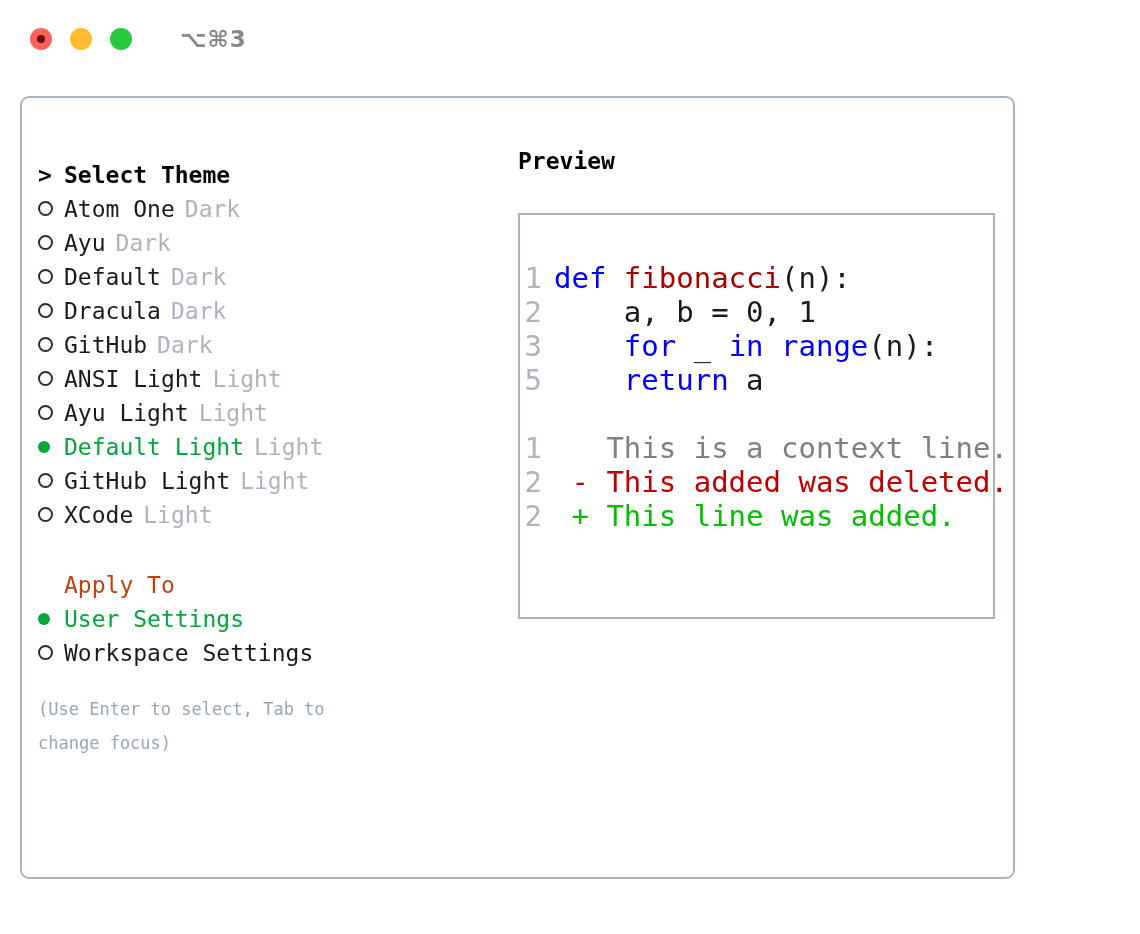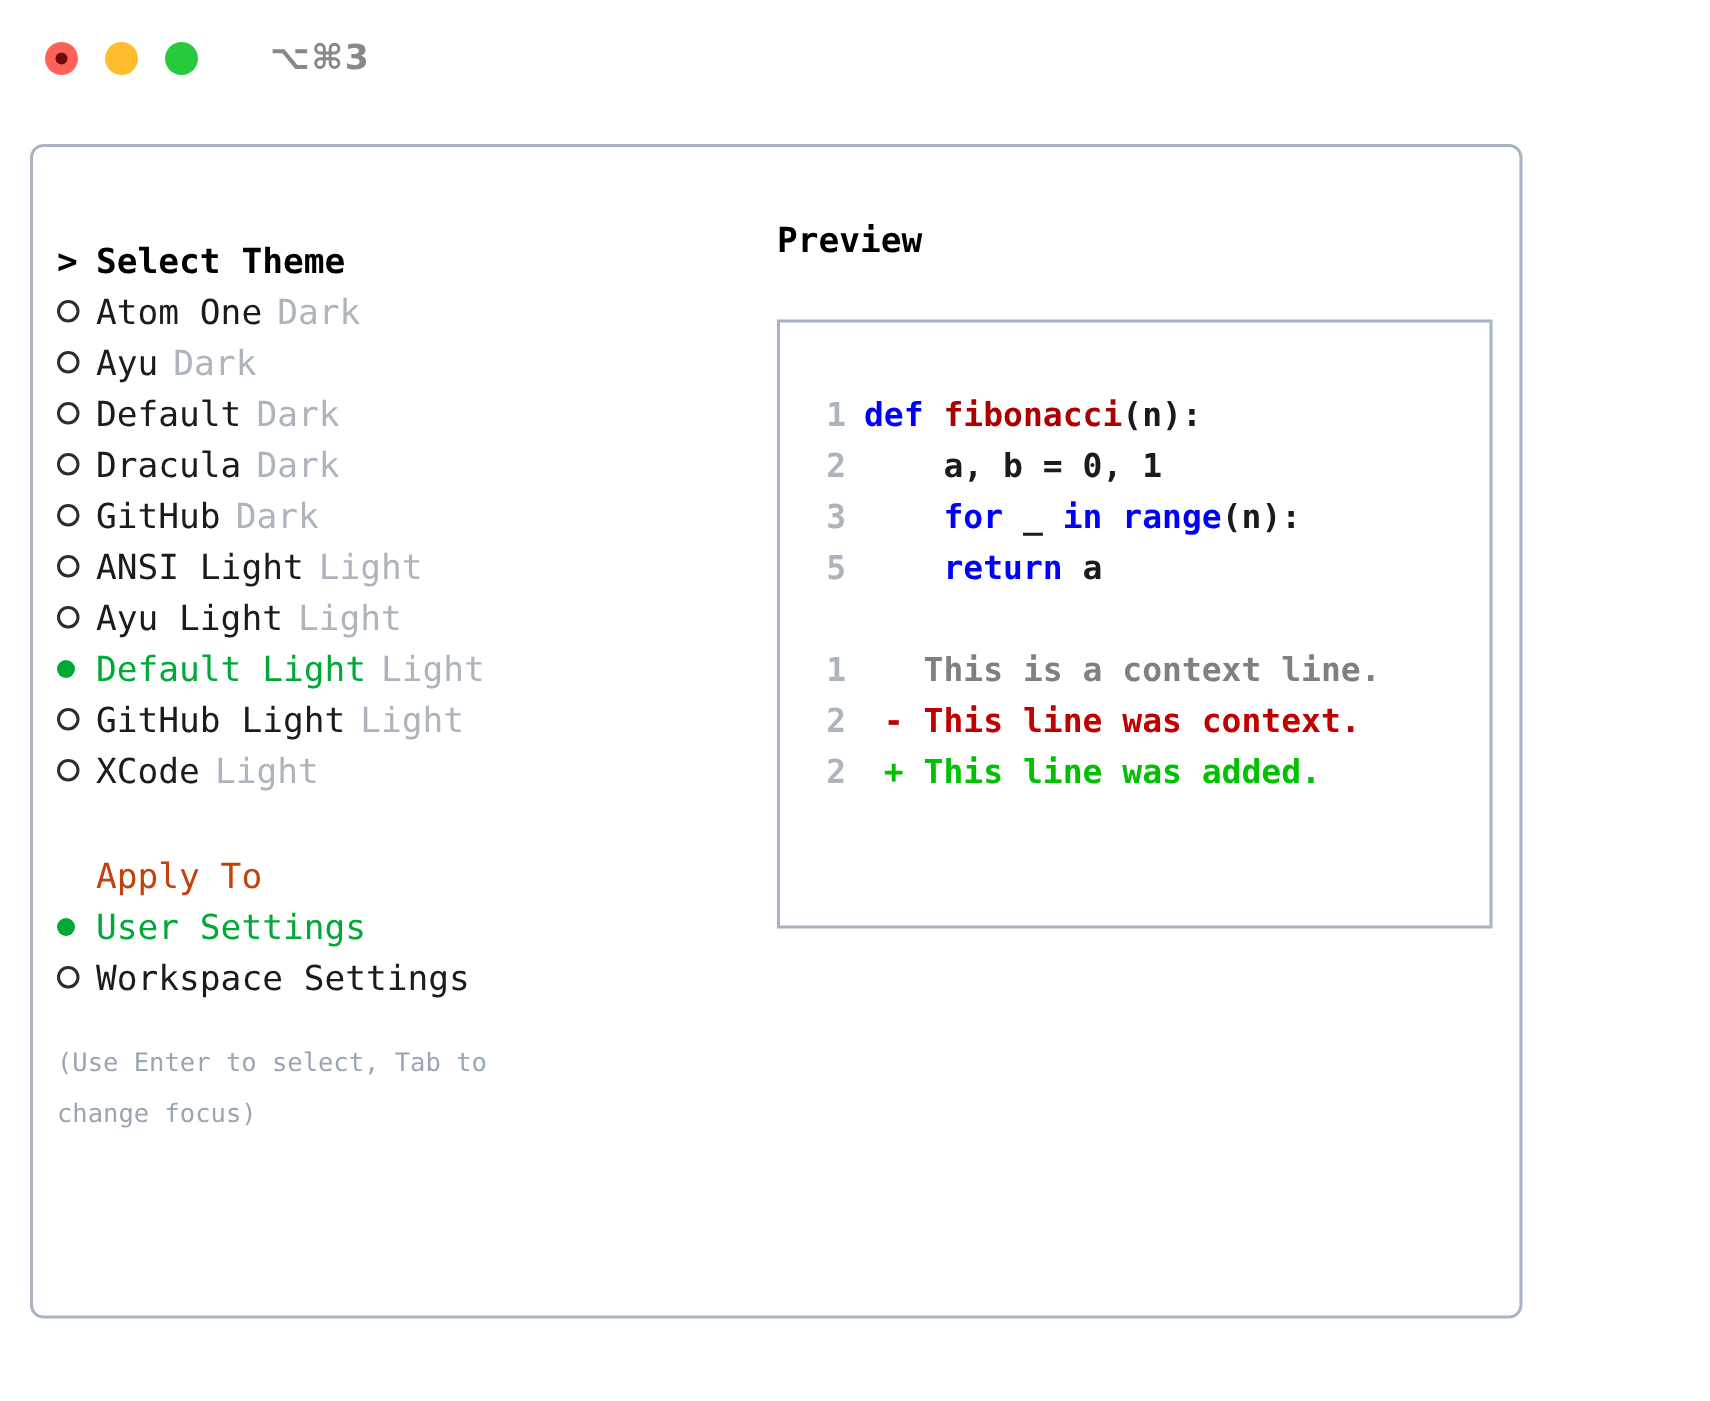--- a/index.html
+++ b/index.html
@@ -157,25 +157,23 @@
   #preview-box {
     margin-top: 35px;
     width: 477px;
     height: 406px;
     border: 2px solid #a9b3c1;
     box-sizing: border-box;
     background: #ffffff;
     padding: 46px 0 0 0;
   }
   .code-line {
-    font-size: 22px;
+    font-size: 29px;
     line-height: 34px;
     white-space: pre;
-    padding-left: 22px;
-    font-weight: bold;
   }
   .lnum {
     display: inline-block;
     width: 22px;
     text-align: right;
     color: #aeb4bd;
     margin-right: 12px;
   }
   .kw   { color: #0000ff; }
   .fn   { color: #aa0000; }
@@ -240,20 +238,20 @@
       <div id="preview-box">
         <div id="code-block">
             <div class="code-line"><span class="lnum">1</span><span class="kw">def </span><span class="fn">fibonacci</span><span class="txt">(n):</span></div>
             <div class="code-line"><span class="lnum">2</span><span class="txt">    a, b = 0, 1</span></div>
             <div class="code-line"><span class="lnum">3</span><span class="txt">    </span><span class="kw">for</span><span class="txt"> _ </span><span class="kw">in</span><span class="txt"> </span><span class="kw">range</span><span class="txt">(n):</span></div>
             <div class="code-line"><span class="lnum">5</span><span class="txt">    </span><span class="kw">return</span><span class="txt"> a</span></div>
           </div>
         <div class="diff-gap"></div>
         <div id="diff-block">
             <div class="code-line"><span class="lnum">1</span><span class="ctx">   This is a context line.</span></div>
-            <div class="code-line"><span class="lnum">2</span><span class="del"> - This line was context.</span></div>
+            <div class="code-line"><span class="lnum">2</span><span class="del"> - This added was deleted.</span></div>
             <div class="code-line"><span class="lnum">2</span><span class="add"> + This line was added.</span></div>
           </div>
       </div>
     </div>
 
   </div>
 </div>
 
 </body></html>

